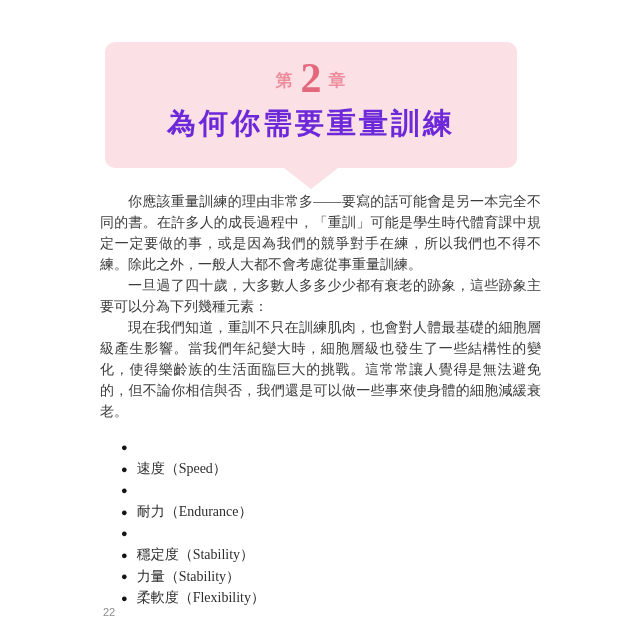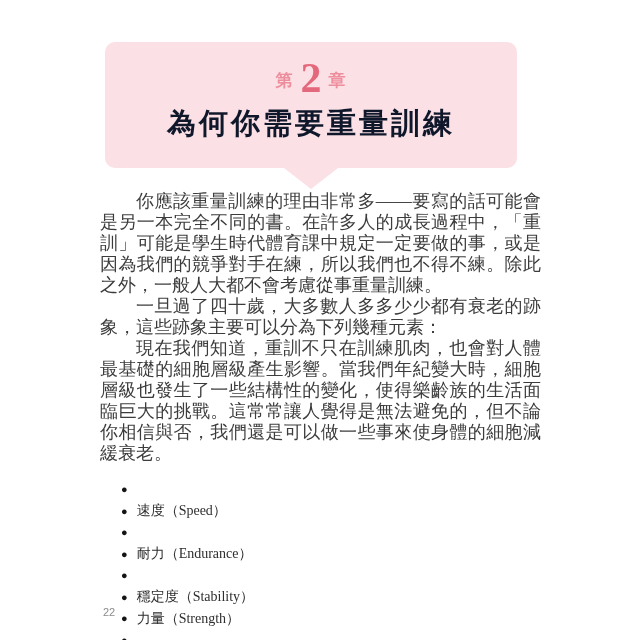--- a/index.html
+++ b/index.html
@@ -59,35 +59,35 @@
     font-weight: bold;
     color: #e4687c;
     line-height: 1;
     position: relative;
     top: -2px;
   }
   .chapter-title {
     font-family: "Liberation Sans", sans-serif;
     font-size: 29px;
     font-weight: bold;
-    color: #0f172a;
+    color: #6d28d9;
     letter-spacing: 3px;
     margin-top: 4px;
   }
 
   
   .body-text {
     position: absolute;
     left: 100px;
     top: 191px;
     width: 441px;
     color: #3c3c3c;
   }
   .body-text p {
-    font-size: 18px;
+    font-size: 14px;
     line-height: 21px;
     text-align: justify;
     text-indent: 2em;
   }
 
   
   .benefits-list {
     list-style: none;
     margin-top: 15px;
     padding-left: 21px;
@@ -155,23 +155,24 @@
       </li>
       <li>
         <span class="bullet">●</span>
       </li>
       <li>
         <span class="bullet">●</span>
         <span>穩定度（Stability）</span>
       </li>
       <li>
         <span class="bullet">●</span>
-        <span>力量（Strength）</span>
+        <span>力量（Stability）</span>
       </li>
       <li>
         <span class="bullet">●</span>
+        <span>柔軟度（Flexibility）</span>
       </li>
     </ul>
   </div>
 
   <div class="page-number">22</div>
 
 </div>
 
 </body></html>

